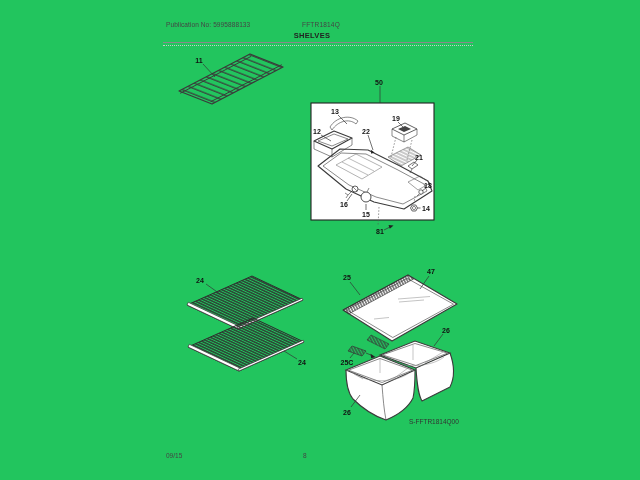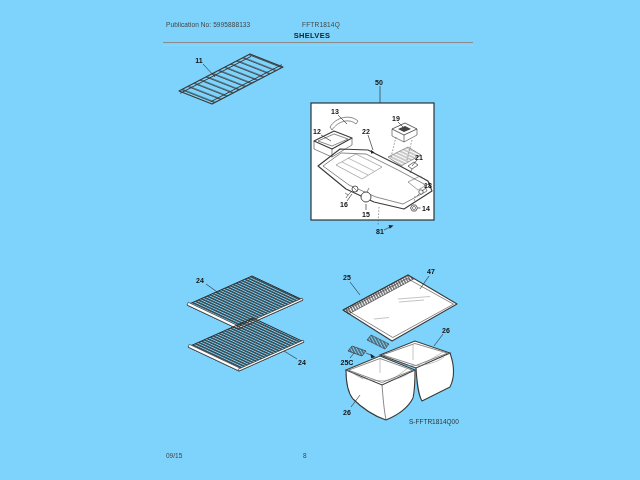--- a/index.html
+++ b/index.html
@@ -1,16 +1,16 @@
 <!DOCTYPE html>
 <html><head>
 <meta charset="utf-8">
 <style>
   html,body{margin:0;padding:0;background:#fff;}
-  .page{position:relative;width:640px;height:480px;background:#7dd3fc;overflow:hidden;
+  .page{position:relative;width:640px;height:480px;background:#22c55e;overflow:hidden;
         font-family:"Liberation Sans",sans-serif;color:#333;}
   .abs{position:absolute;}
   .pubno{left:166px;top:21px;font-size:6.5px;color:#444;letter-spacing:.1px;}
   .model{left:302px;top:21px;font-size:6.5px;color:#444;letter-spacing:.2px;}
   .title{left:272px;top:31px;width:80px;text-align:center;font-size:7.5px;font-weight:bold;color:#222;letter-spacing:.3px;}
   .rule{left:163px;top:42px;width:310px;height:2px;border-top:1px solid #8a8a8a;border-bottom:1px dotted #c9c9c9;}
   .fdate{left:166px;top:452px;font-size:6.5px;color:#444;}
   .fpage{left:303px;top:452px;font-size:6.5px;color:#444;}
   svg.diagram{position:absolute;left:0;top:0;}
   .co{font-family:"Liberation Sans",sans-serif;font-size:7px;font-weight:bold;fill:#111;text-anchor:middle;}

